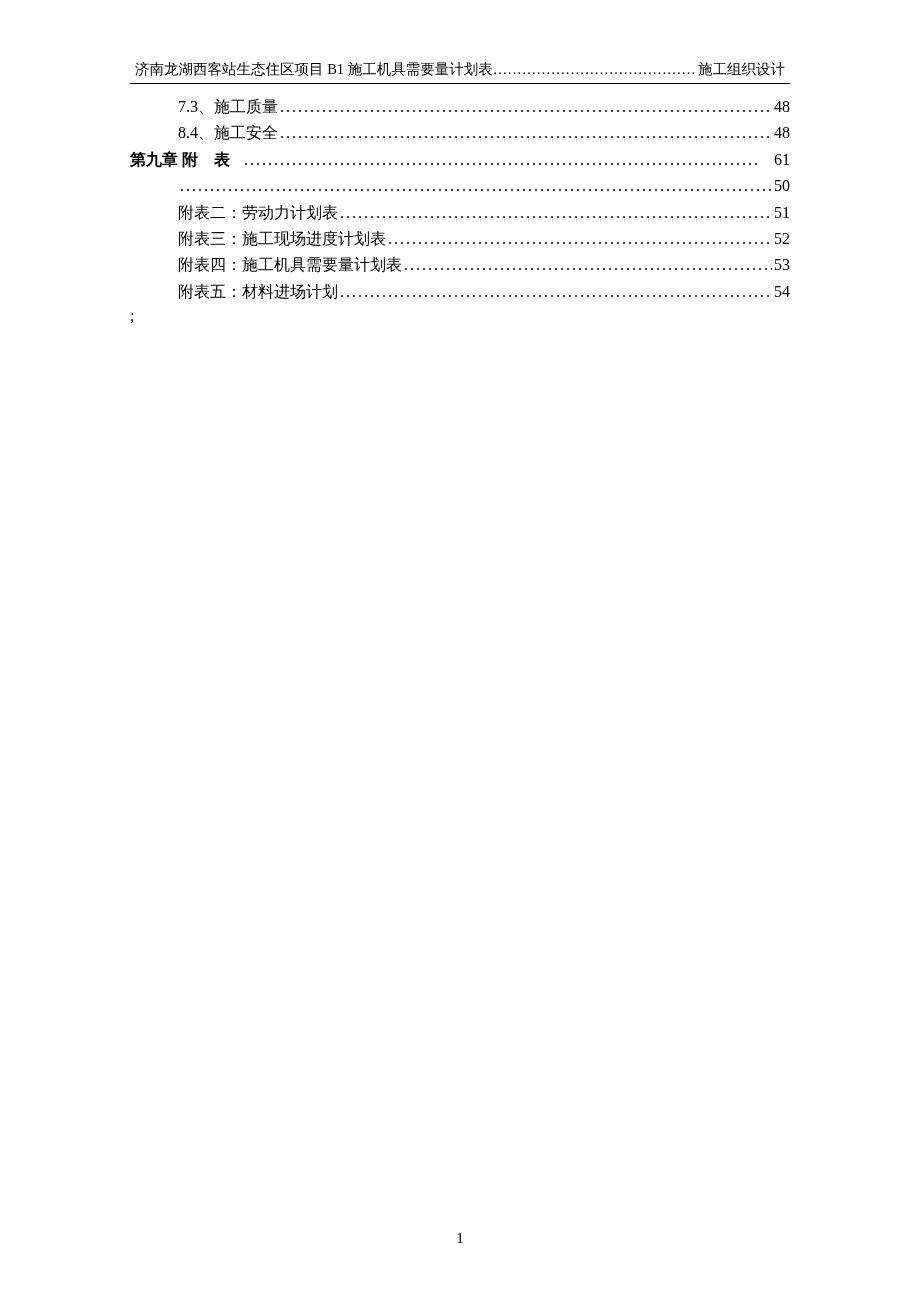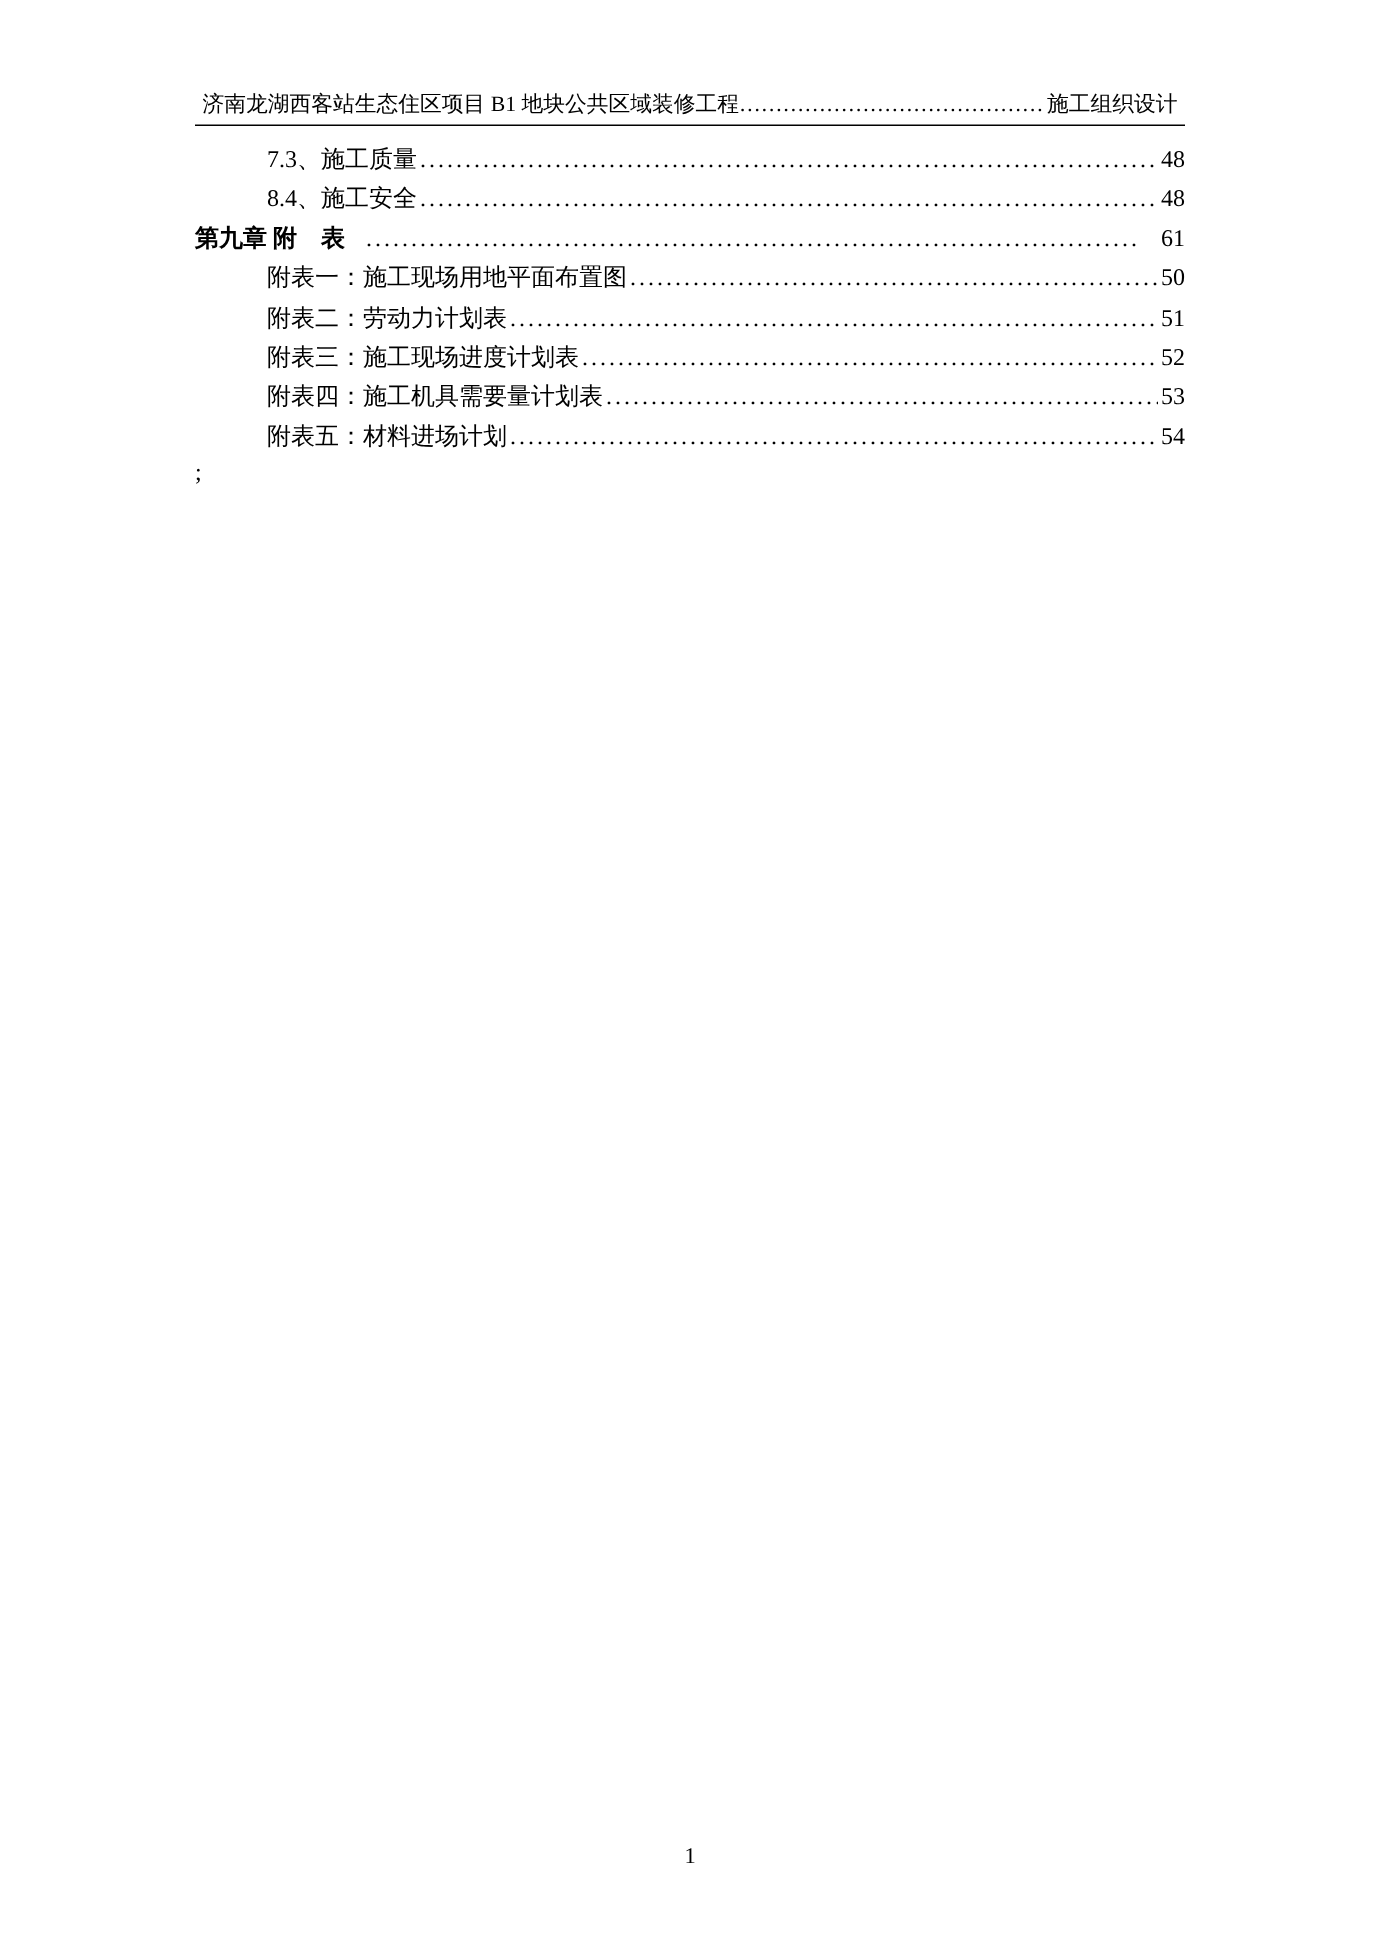--- a/index.html
+++ b/index.html
@@ -92,21 +92,21 @@
       font-size: 15px;
       font-family: "Times New Roman", serif;
     }
   </style>
 </head>
 <body>
 
 <div class="page">
 
   <div class="header">
-    <span class="header-left">济南龙湖西客站生态住区项目 B1 地块公共区域装修工程</span>
+    <span class="header-left">济南龙湖西客站生态住区项目 B1 施工机具需要量计划表</span>
     <span class="header-dots">……………………………………</span>
     <span class="header-right">施工组织设计</span>
   </div>
   <hr class="header-line">
 
   <div class="toc">
 
   <div class="toc-row indent-2">
         <span class="toc-label">7.3、施工质量</span>
         <span class="toc-dots">..................................................................................................................................................................................................................</span>
@@ -116,21 +116,20 @@
         <span class="toc-label">8.4、施工安全</span>
         <span class="toc-dots">..................................................................................................................................................................................................................</span>
         <span class="toc-page">48</span>
       </div>
       <div class="toc-row indent-1">
         <span class="toc-label bold">第九章 附 表</span>
         <span class="toc-dots">..................................................................................................................................................................................................................</span>
         <span class="toc-page">61</span>
       </div>
       <div class="toc-row indent-2">
-        <span class="toc-label">附表一：施工现场用地平面布置图</span>
         <span class="toc-dots">..................................................................................................................................................................................................................</span>
         <span class="toc-page">50</span>
       </div>
       <div class="toc-row indent-2">
         <span class="toc-label">附表二：劳动力计划表</span>
         <span class="toc-dots">..................................................................................................................................................................................................................</span>
         <span class="toc-page">51</span>
       </div>
       <div class="toc-row indent-2">
         <span class="toc-label">附表三：施工现场进度计划表</span>

